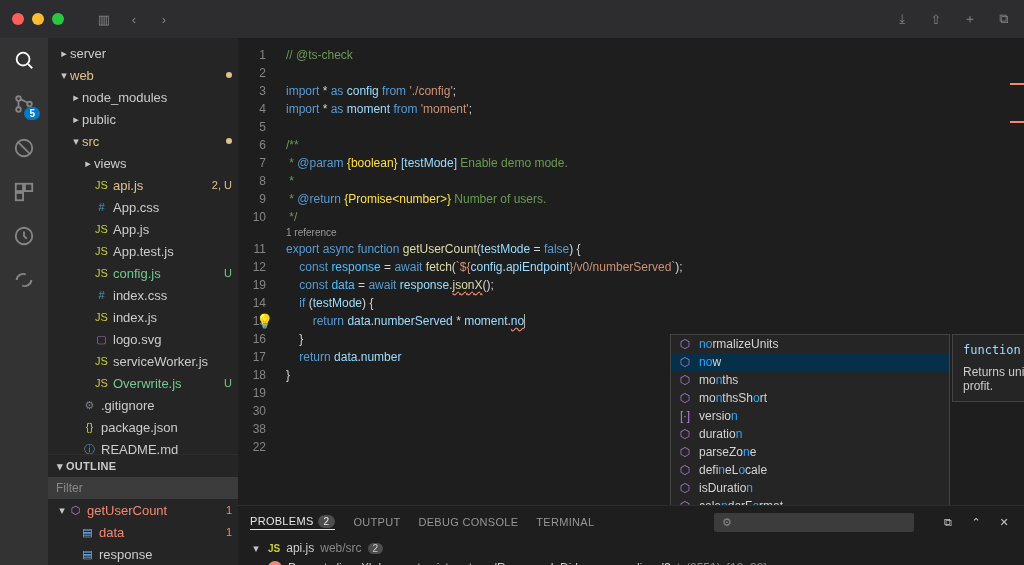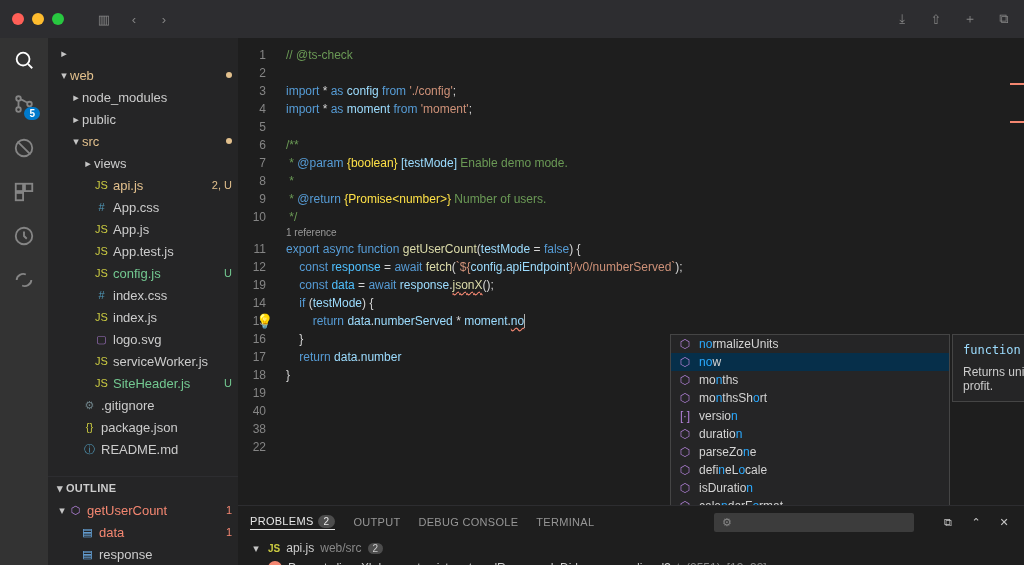--- a/index.html
+++ b/index.html
@@ -158,20 +158,21 @@
           <path d="M4 12c0-5 6-8 10-6"></path>
           <path d="M20 12c0 5-6 8-10 6"></path>
         </svg>
     </div>
   </div>
 
   <div class="sidebar">
     <div class="explorer" id="explorer-tree">
         <div class="tree-row" style="padding-left: 10px;">
           <span class="chev">▸</span>
+          <span class="label c-default">server</span>
         </div>
         <div class="tree-row" style="padding-left: 10px;">
           <span class="chev">▾</span>
           <span class="label c-gold">web</span>
           <span class="dot"></span>
         </div>
         <div class="tree-row" style="padding-left: 22px;">
           <span class="chev">▸</span>
           <span class="label c-default">node_modules</span>
         </div>
@@ -231,21 +232,21 @@
           <span class="label c-default">logo.svg</span>
         </div>
         <div class="tree-row" style="padding-left: 34px;">
           <span class="chev"></span>
           <span class="fic ic-js">JS</span>
           <span class="label c-default">serviceWorker.js</span>
         </div>
         <div class="tree-row" style="padding-left: 34px;">
           <span class="chev"></span>
           <span class="fic ic-js">JS</span>
-          <span class="label c-green">SiteHeader.js</span>
+          <span class="label c-green">Overwrite.js</span>
           <span class="tag c-green">U</span>
         </div>
         <div class="tree-row" style="padding-left: 22px;">
           <span class="chev"></span>
           <span class="fic ic-lock">⚙</span>
           <span class="label c-default">.gitignore</span>
         </div>
         <div class="tree-row" style="padding-left: 22px;">
           <span class="chev"></span>
           <span class="fic ic-json">{}</span>
@@ -255,20 +256,21 @@
           <span class="chev"></span>
           <span class="fic ic-info">ⓘ</span>
           <span class="label c-default">README.md</span>
         </div>
       </div>
     <div class="outline-sec">
       <div class="outline-hd">
           <span class="chev">▾</span>
           <span>OUTLINE</span>
         </div>
+      <div class="filter">Filter</div>
       <div id="outline-items">
           <div class="tree-row" style="padding-left: 8px;">
             <span class="chev">▾</span>
             <span class="fic" style="color: rgb(177, 128, 215);">⬡</span>
             <span class="label c-red">getUserCount</span>
             <span class="tag c-red">1</span>
           </div>
           <div class="tree-row" style="padding-left: 20px;">
             <span class="chev"></span>
             <span class="fic" style="color: rgb(117, 190, 255);">▤</span>
@@ -300,21 +302,21 @@
           <div style="height: 14px;"></div>
           <div class="ln">11</div>
           <div class="ln">12</div>
           <div class="ln">19</div>
           <div class="ln">14</div>
           <div class="ln">15</div>
           <div class="ln">16</div>
           <div class="ln">17</div>
           <div class="ln">18</div>
           <div class="ln">19</div>
-          <div class="ln">40</div>
+          <div class="ln">30</div>
           <div class="ln">38</div>
           <div class="ln">22</div>
         </div>
       <div class="code" id="code"><div class="cl" style="position: relative;"><span class="tk-comment">// @ts-check</span></div><div class="cl" style="position: relative;"></div><div class="cl" style="position: relative;"><span class="tk-keyword">import</span><span class="tk-default"> * </span><span class="tk-keyword">as</span><span class="tk-var"> config </span><span class="tk-keyword">from</span><span class="tk-default"> </span><span class="tk-string">'./config'</span><span class="tk-default">;</span></div><div class="cl" style="position: relative;"><span class="tk-keyword">import</span><span class="tk-default"> * </span><span class="tk-keyword">as</span><span class="tk-var"> moment </span><span class="tk-keyword">from</span><span class="tk-default"> </span><span class="tk-string">'moment'</span><span class="tk-default">;</span></div><div class="cl" style="position: relative;"></div><div class="cl" style="position: relative;"><span class="tk-comment">/**</span></div><div class="cl" style="position: relative;"><span class="tk-comment"> * </span><span class="tk-type">@param</span><span class="tk-comment"> </span><span class="tk-special">{boolean}</span><span class="tk-comment"> </span><span class="tk-var">[testMode]</span><span class="tk-comment"> Enable demo mode.</span></div><div class="cl" style="position: relative;"><span class="tk-comment"> *</span></div><div class="cl" style="position: relative;"><span class="tk-comment"> * </span><span class="tk-type">@return</span><span class="tk-comment"> </span><span class="tk-special">{Promise&lt;number&gt;}</span><span class="tk-comment"> Number of users.</span></div><div class="cl" style="position: relative;"><span class="tk-comment"> */</span></div><div class="codelens">1 reference</div><div class="cl" style="position: relative;"><span class="tk-keyword">export</span><span class="tk-default"> </span><span class="tk-keyword">async</span><span class="tk-default"> </span><span class="tk-type">function</span><span class="tk-default"> </span><span class="tk-func">getUserCount</span><span class="tk-default">(</span><span class="tk-var">testMode</span><span class="tk-default"> = </span><span class="tk-type">false</span><span class="tk-default">) {</span></div><div class="cl" style="position: relative;"><span class="tk-punc">    </span><span class="tk-type">const</span><span class="tk-default"> </span><span class="tk-const">response</span><span class="tk-default"> = </span><span class="tk-keyword">await</span><span class="tk-default"> </span><span class="tk-func">fetch</span><span class="tk-default">(</span><span class="tk-string">`${</span><span class="tk-var">config</span><span class="tk-default">.</span><span class="tk-var">apiEndpoint</span><span class="tk-string">}/v0/numberServed`</span><span class="tk-default">);</span></div><div class="cl" style="position: relative;"><span class="tk-punc">    </span><span class="tk-type">const</span><span class="tk-default"> </span><span class="tk-const">data</span><span class="tk-default"> = </span><span class="tk-keyword">await</span><span class="tk-default"> </span><span class="tk-var">response</span><span class="tk-default">.</span><span class="tk-func tk-wavy">jsonX</span><span class="tk-default">();</span></div><div class="cl" style="position: relative;"><span class="tk-punc">    </span><span class="tk-keyword">if</span><span class="tk-default"> (</span><span class="tk-var">testMode</span><span class="tk-default">) {</span></div><div class="cl" style="position: relative;"><span class="tk-punc">        </span><span class="tk-keyword">return</span><span class="tk-default"> </span><span class="tk-var">data</span><span class="tk-default">.</span><span class="tk-var">numberServed</span><span class="tk-default"> * </span><span class="tk-var">moment</span><span class="tk-default">.</span><span class="tk-var tk-wavy">no</span><span class="cursor"></span><span class="bulb">💡</span></div><div class="cl" style="position: relative;"><span class="tk-punc">    </span><span class="tk-default">}</span></div><div class="cl" style="position: relative;"><span class="tk-punc">    </span><span class="tk-keyword">return</span><span class="tk-default"> </span><span class="tk-var">data</span><span class="tk-default">.</span><span class="tk-var">number</span></div><div class="cl" style="position: relative;"><span class="tk-default">}</span></div><div class="cl" style="position: relative;"></div><div class="cl" style="position: relative;"></div><div class="cl" style="position: relative;"></div><div class="cl" style="position: relative;"></div></div>
       <div class="minimap">
         <div class="minimap-err" style="top:45px"></div>
         <div class="minimap-err" style="top:83px"></div>
       </div>
       <div class="suggest" id="suggest">
           <div class="sug-row">

